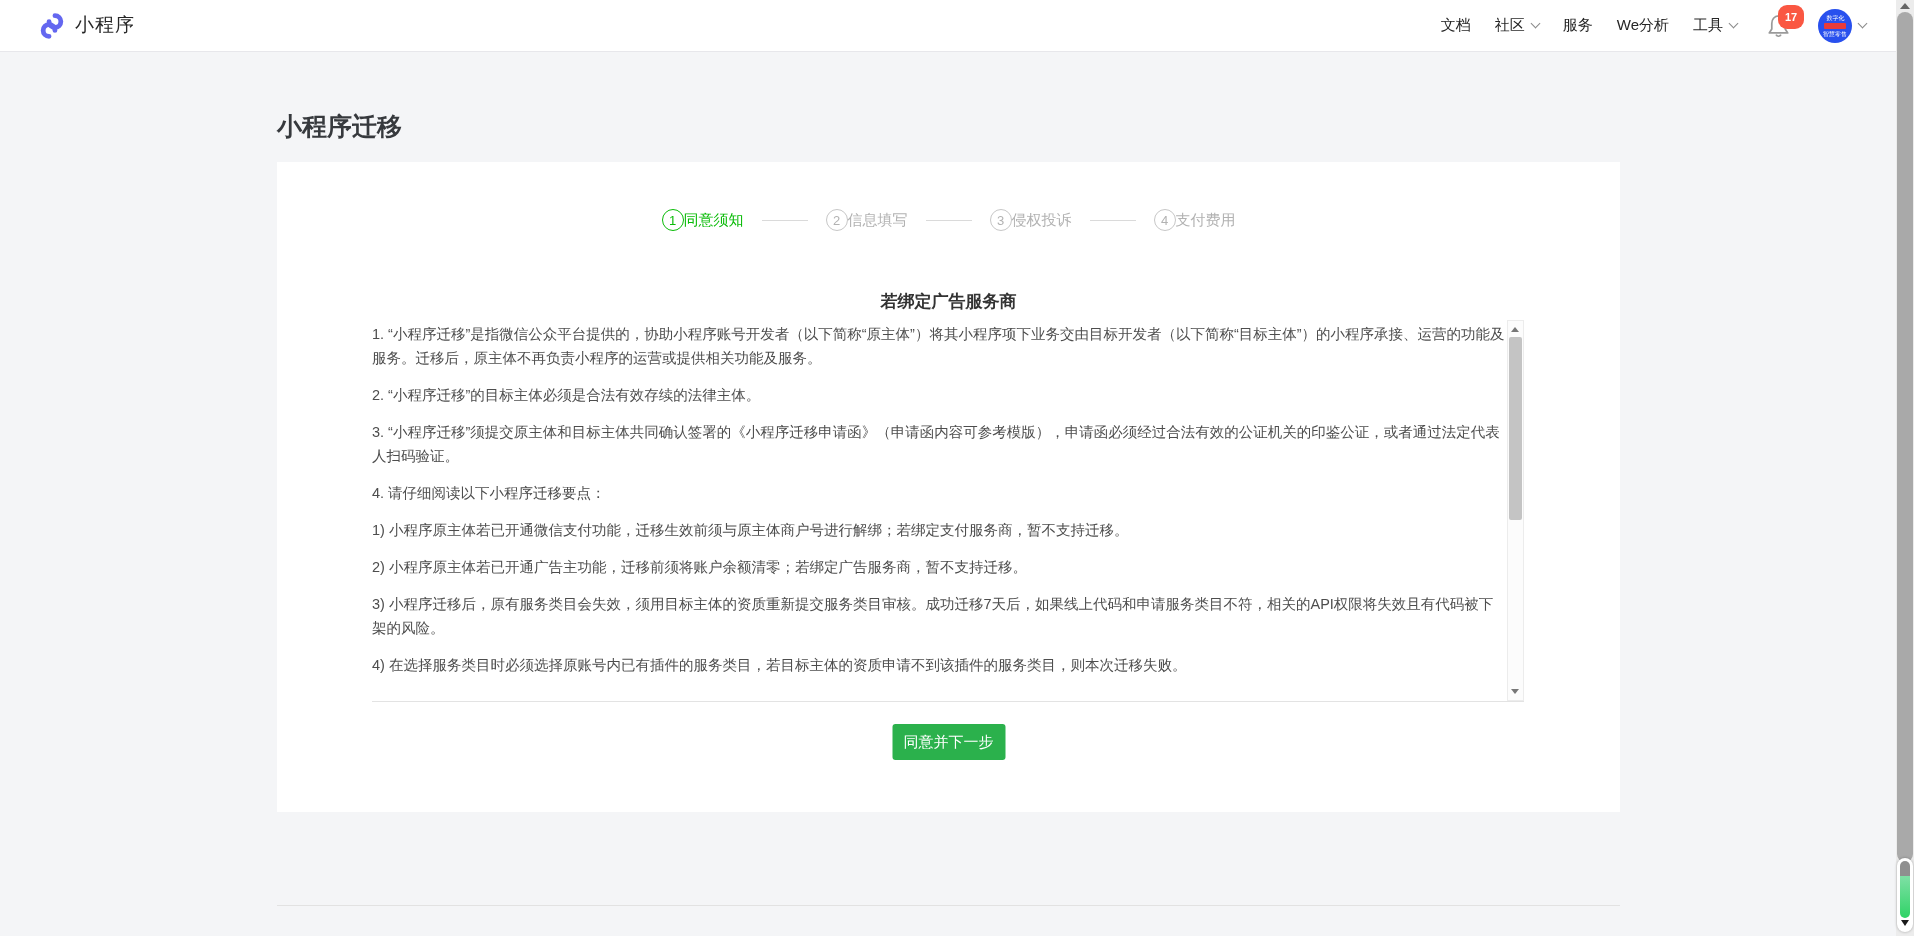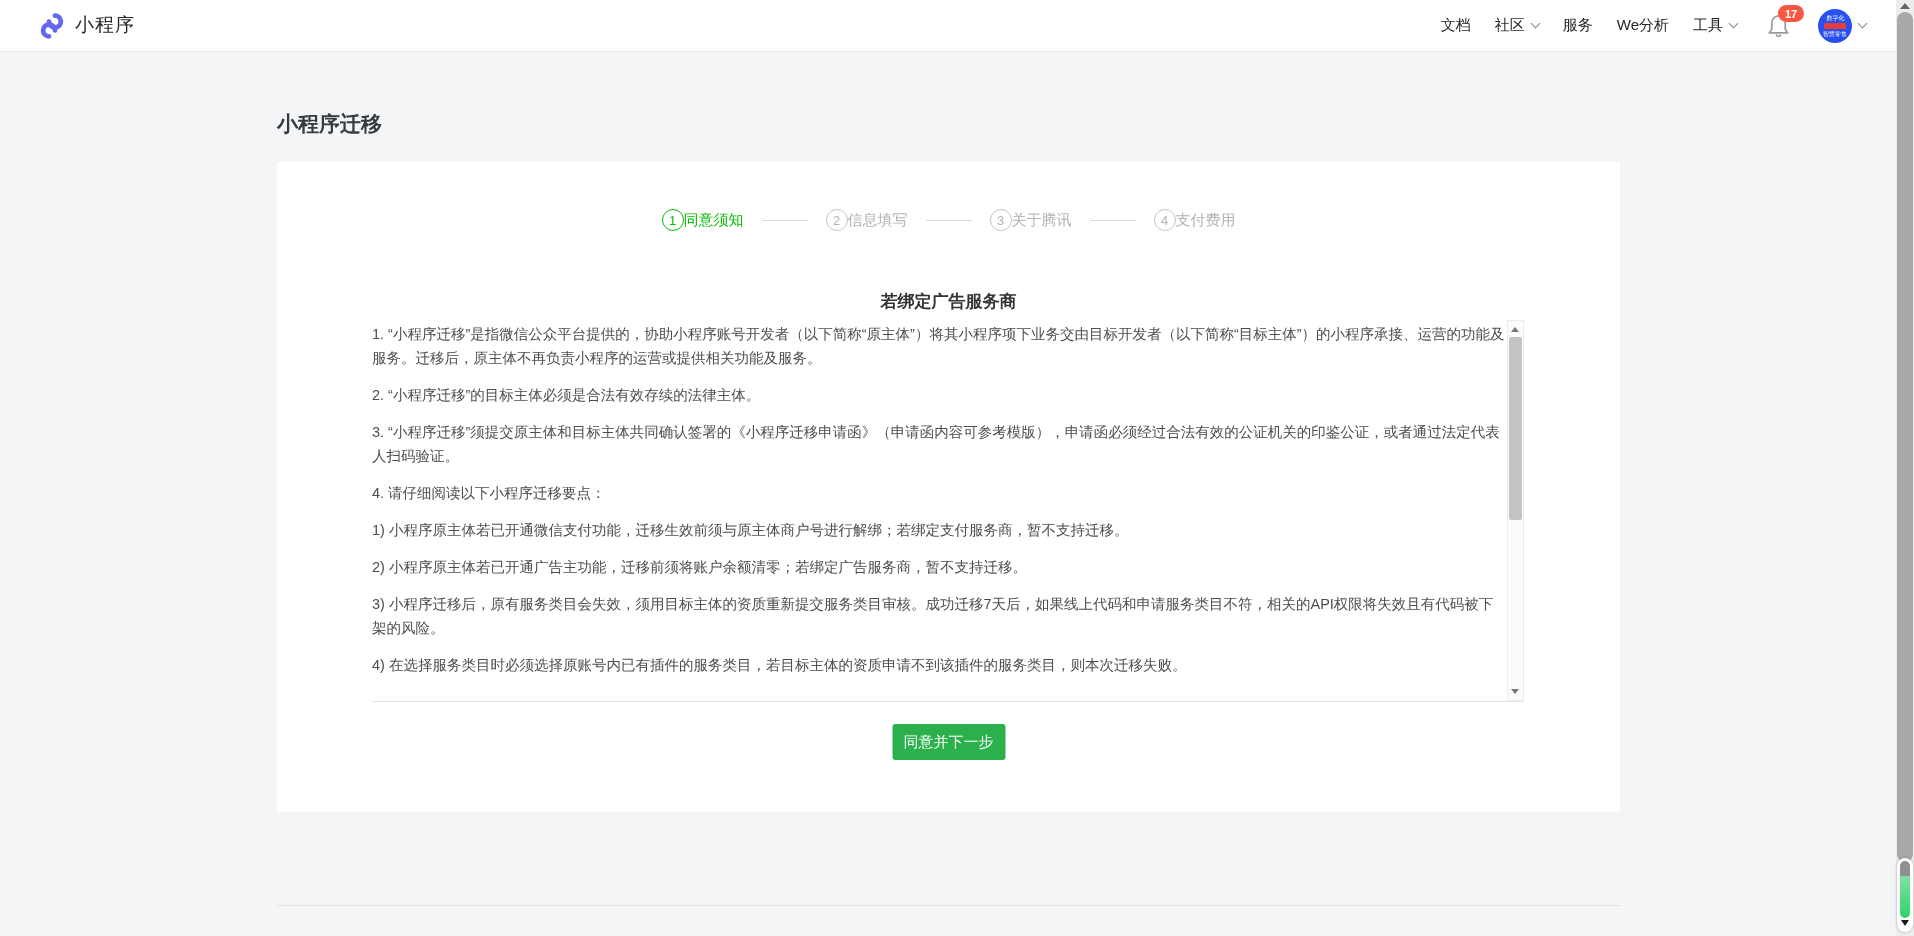--- a/index.html
+++ b/index.html
@@ -12,31 +12,31 @@
             border-bottom:1px solid #e7e7eb; display:flex; align-items:center;
             padding:0 48px 0 38px; z-index:5; }
   .brand { display:flex; cursor:pointer; }
   .brand-text { font-size:19px; color:#262626; margin-left:9px; letter-spacing:1px; }
   .nav { margin-left:auto; display:flex; align-items:center; gap:24px; }
   .nav-item { font-size:15px; color:#262626; text-decoration:none; cursor:pointer;
               display:inline-flex; align-items:center; white-space:nowrap; }
   .caret { width:7px; height:7px; border-right:1.5px solid #8a8a8a; border-bottom:1.5px solid #8a8a8a;
            display:inline-block; transform:rotate(45deg); margin:-4px 0 0 7px; }
   .bell-wrap { position:relative; display:inline-flex; cursor:pointer; margin-left:6px; }
-  .badge { position:absolute; left:11px; top:-8px; min-width:26px; height:17px; background:#FA5742;
+  .badge { position:absolute; left:11px; top:-8px; min-width:26px; height:24px; background:#FA5742;
            color:#fff; font-size:11px; font-weight:bold; border-radius:9px; display:flex;
            align-items:center; justify-content:center; padding:0 5px; }
   .account { display:flex; align-items:center; cursor:pointer; margin-left:4px; }
   .avatar { width:34px; height:34px; border-radius:50%; background:#2850EE; overflow:hidden;
             display:flex; flex-direction:column; align-items:center; justify-content:center; }
   .av-l1,.av-l2 { color:#fff; font-size:7px; line-height:8px; transform:scale(.85); white-space:nowrap; }
   .av-band { width:22px; height:6px; background:#E83B3B; margin:1px 0; border-radius:1px; }
 
   
-  .page-title { position:absolute; left:277px; top:110px; font-size:21px; color:#36393d; }
+  .page-title { position:absolute; left:277px; top:110px; font-size:25px; color:#36393d; }
   .card { position:absolute; left:277px; top:162px; width:1343px; height:650px; background:#fff; }
 
   
   .stepper { position:absolute; left:0; top:47px; width:100%; display:flex;
              align-items:center; justify-content:center; }
   .step { display:flex; align-items:center; }
   .step-circle { width:22px; height:22px; border-radius:50%; border:1px solid #c7c7c7; color:#b2b2b2;
                  font-size:13px; display:flex; align-items:center; justify-content:center; }
   .step-label { font-size:15px; color:#b2b2b2; margin-left:0; }
   .step.active .step-circle { border-color:#09BB07; color:#09BB07; }
@@ -152,21 +152,21 @@
         <span class="step-label">同意须知</span>
       </div>
       <div class="step-line"></div>
       <div class="step">
         <span class="step-circle">2</span>
         <span class="step-label">信息填写</span>
       </div>
       <div class="step-line"></div>
       <div class="step">
         <span class="step-circle">3</span>
-        <span class="step-label">关于腾讯</span>
+        <span class="step-label">侵权投诉</span>
       </div>
       <div class="step-line"></div>
       <div class="step">
         <span class="step-circle">4</span>
         <span class="step-label">支付费用</span>
       </div>
     </div>
 
     <h2 class="notice-title">若绑定广告服务商</h2>
 

